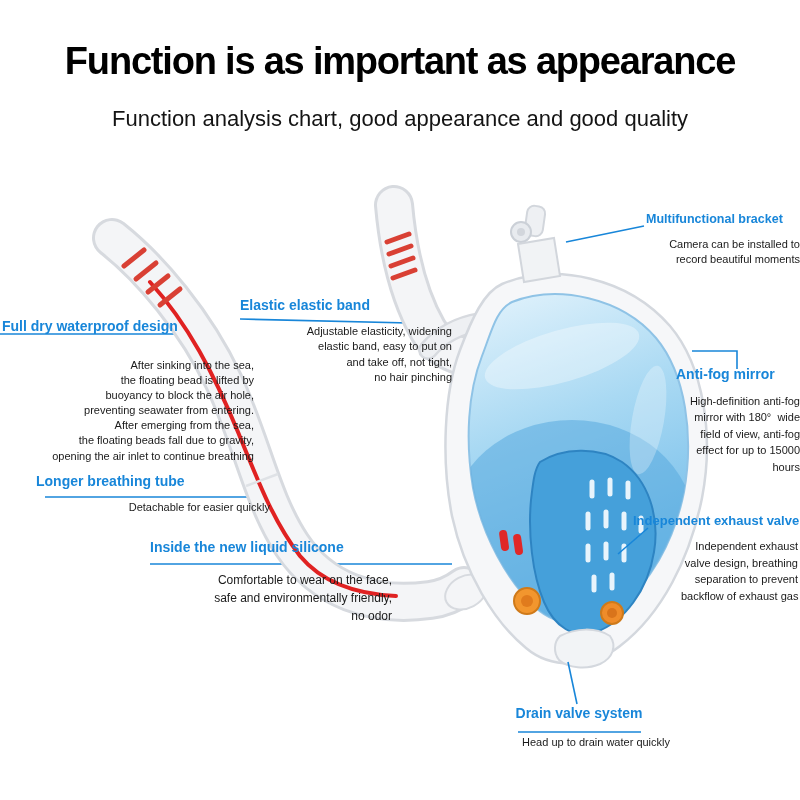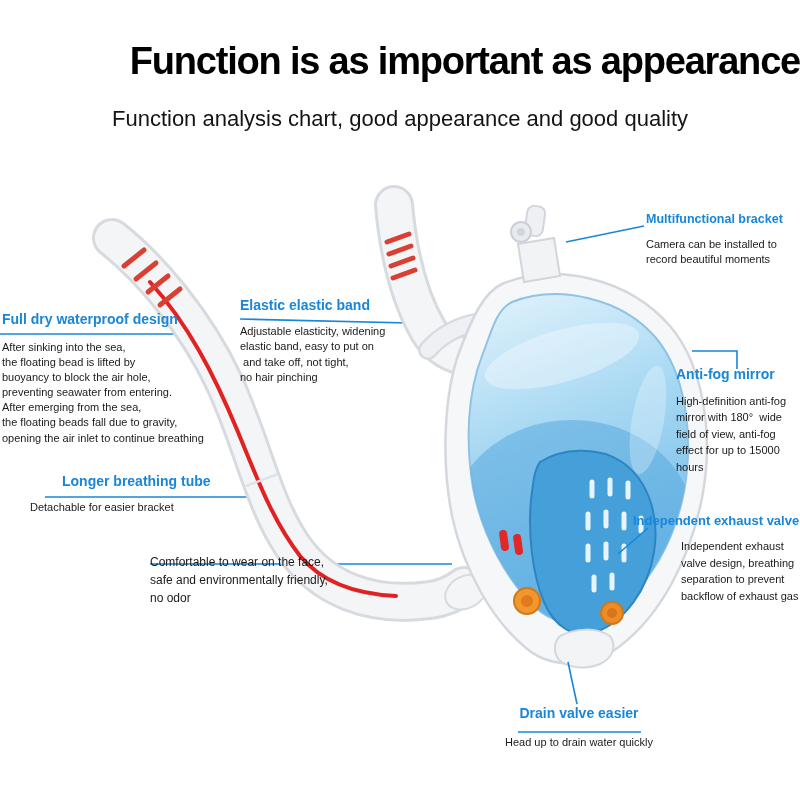--- a/index.html
+++ b/index.html
@@ -1,44 +1,44 @@
 <!DOCTYPE html>
 <html><head>
 <meta charset="utf-8">
 <style>
   html,body{margin:0;padding:0;}
   body{
     width:800px;height:800px;overflow:hidden;background:#ffffff;
     font-family:"Liberation Sans", sans-serif;position:relative;color:#111;
   }
   .title{
-    position:absolute;top:40px;left:0;width:800px;text-align:right;
+    position:absolute;top:40px;left:0;width:800px;text-align:center;
     font-size:38px;font-weight:700;color:#000;letter-spacing:-1.2px;
   }
   .subtitle{
     position:absolute;top:106px;left:0;width:800px;text-align:center;
     font-size:22px;font-weight:400;color:#141414;
   }
   .illu{position:absolute;left:0;top:0;}
   .callout{position:absolute;}
   .callout .h{
     color:#1886d9;font-weight:700;font-size:14px;line-height:1.25;margin:0;
   }
   .callout .b{
-    margin-top:9px;font-size:11px;line-height:1.42;color:#1a1a1a;white-space:pre;
-  }
-  .co-fulldry{left:2px;top:311px;width:252px}
-  .co-fulldry .b{line-height:1.38;margin-top:11px}
+    margin-top:9px;font-size:11px;line-height:1.42;color:#1a1a1a;white-space:pre;text-align:right;
+  }
+  .co-fulldry{left:2px;top:318px;width:252px}
+  .co-fulldry .b{line-height:1.38;margin-top:22px}
   .co-elastic{left:240px;top:297px;width:212px}
   .co-bracket{left:646px;top:212px;width:154px}
   .co-bracket .h{font-size:12.5px;white-space:nowrap}
   .co-antifog{left:676px;top:366px;width:124px}
   .co-antifog .b{line-height:1.5}
   .co-breathing{left:30px;top:473px;width:240px}
-  .co-breathing .h{margin-left:32px}
+  .co-breathing .h{margin-left:6px}
   .co-silicone{left:150px;top:539px;width:242px}
   .co-silicone .b{margin-top:14px;line-height:1.5;font-size:12px}
   .co-exhaust{left:633px;top:513px;width:165px}
   .co-exhaust .h{font-size:13px;white-space:nowrap}
   .co-exhaust .b{margin-left:48px;line-height:1.5}
   .co-drain{left:488px;top:705px;width:182px;text-align:center}
   .co-drain .b{margin-top:12px}
 </style>
 </head>
 <body>
@@ -177,33 +177,34 @@
   <div class="h">Anti-fog mirror</div>
   <div class="b">High-definition anti-fog
 mirror with 180°  wide
 field of view, anti-fog
 effect for up to 15000
 hours</div>
 </div>
 
 <div class="callout co-breathing">
   <div class="h">Longer breathing tube</div>
-  <div class="b">Detachable for easier bracket</div>
+  <div class="b">Detachable for easier quickly</div>
 </div>
 
 <div class="callout co-silicone">
+  <div class="h">Inside the new liquid silicone</div>
   <div class="b">Comfortable to wear on the face,
 safe and environmentally friendly,
 no odor</div>
 </div>
 
 <div class="callout co-exhaust">
   <div class="h">Independent exhaust valve</div>
   <div class="b">Independent exhaust
 valve design, breathing
 separation to prevent
 backflow of exhaust gas</div>
 </div>
 
 <div class="callout co-drain">
-  <div class="h">Drain valve easier</div>
+  <div class="h">Drain valve system</div>
   <div class="b">Head up to drain water quickly</div>
 </div>
 
 </body></html>

